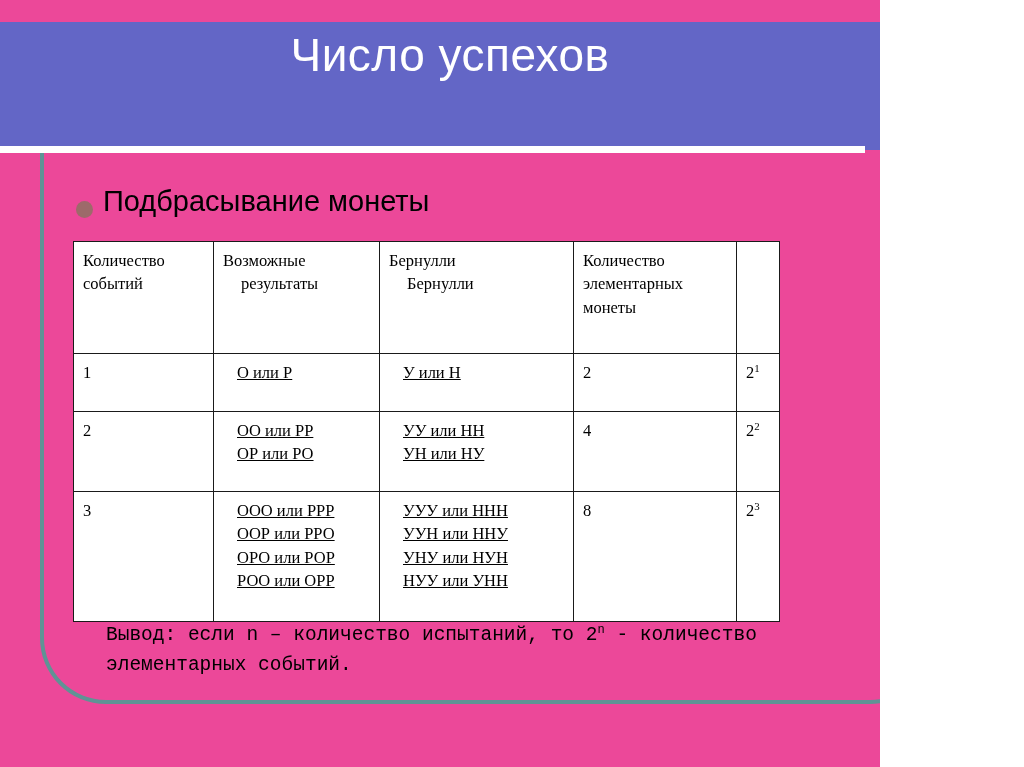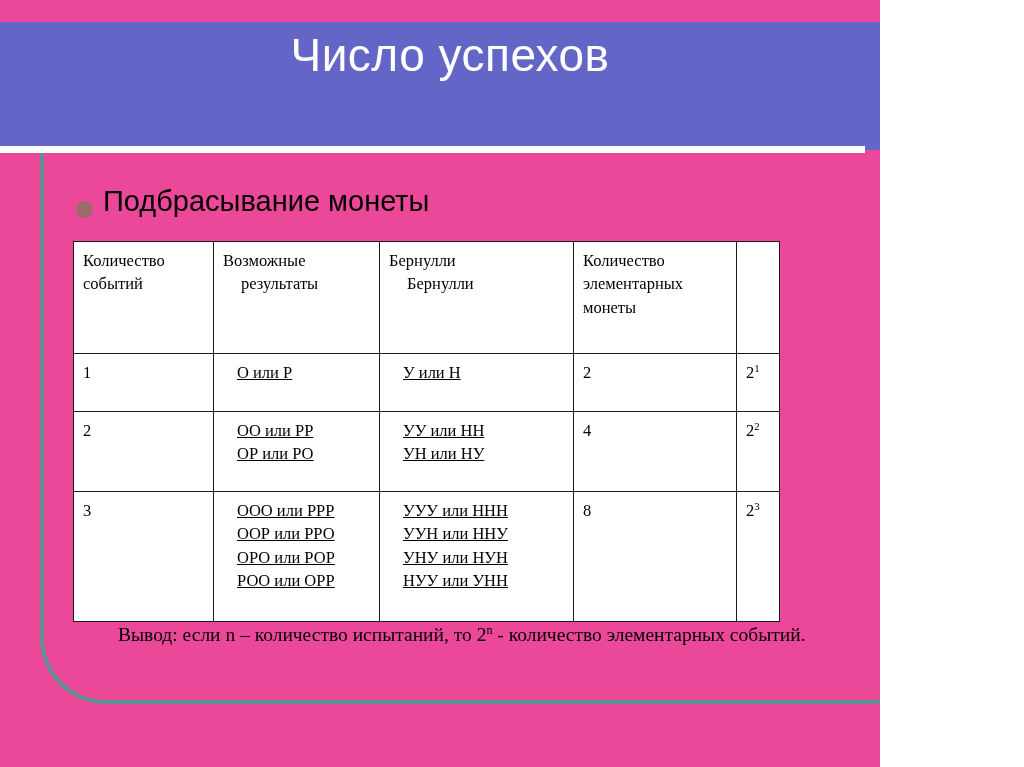--- a/index.html
+++ b/index.html
@@ -142,24 +142,24 @@
     vertical-align: super;
     line-height: 0;
   }
   .row-h1 td { height: 30px; }
   .row-h2 td { height: 52px; }
   .row-h3 td { height: 102px; }
 
   
   #conclusion {
     position: absolute;
-    left: 118px;
+    left: 106px;
     top: 620px;
     width: 760px;
-    font-family: Liberation Serif, serif;
+    font-family: Liberation Mono, monospace;
     font-size: 19.5px;
     line-height: 1.55;
     color: #000000;
   }
   #conclusion sup {
     font-size: 0.62em;
     vertical-align: super;
     line-height: 0;
   }
 </style>

